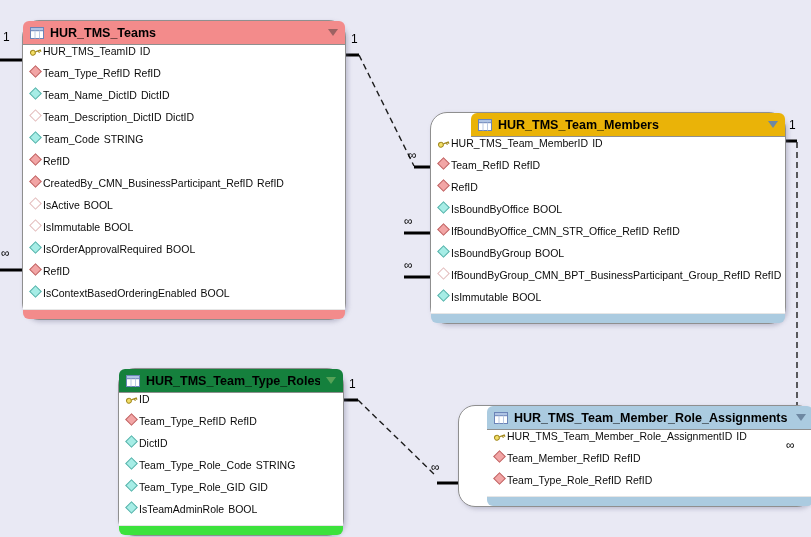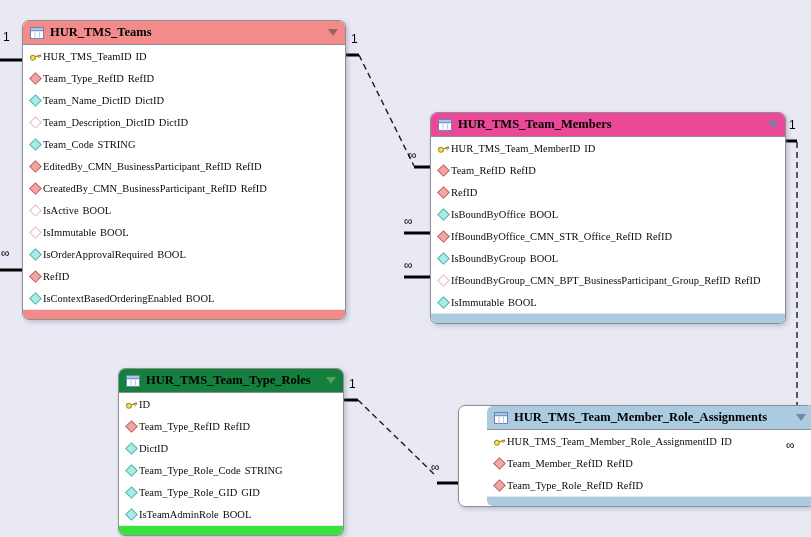--- a/index.html
+++ b/index.html
@@ -3,31 +3,31 @@
 <meta charset="utf-8">
 <style>
   html,body{margin:0;padding:0;}
   body{font-family:"Liberation Sans", sans-serif; background:#E9E9F4;}
   #canvas{position:relative; width:811px; height:537px; overflow:hidden; background:#E9E9F4;}
   #wires{position:absolute; left:0; top:0; width:811px; height:537px;}
   .stub{stroke:#000; stroke-width:3; fill:none;}
   .stub2{stroke:#000; stroke-width:2.6; fill:none;}
   .dash{stroke:#1c1c1c; stroke-width:1.4; stroke-dasharray:6 4; fill:none;}
   .card{position:absolute; font-size:12px; color:#000; line-height:12px; z-index:5;}
-  .entity{position:absolute; background:#fff; border:1px solid #8F8F8F; border-radius:7px;
-          box-shadow:2px 2px 4px rgba(110,110,140,0.35); z-index:3;font-family:Liberation Serif, serif;}
+  .entity{position:absolute; background:#fff; border:1px solid #8F8F8F; border-radius:17px;
+          box-shadow:2px 2px 4px rgba(110,110,140,0.35); z-index:3;}
   .ent-header{display:flex; align-items:center; gap:6px; height:23px; padding:0 7px;
           border-bottom:1px solid #8F8F8F; border-radius:6px 6px 0 0;
           font-size:12.5px; font-weight:bold; color:#000;}
   .tbl-icon{display:inline-flex; flex:0 0 auto;}
   .ent-title{white-space:nowrap; overflow:hidden;}
   .collapse-arrow{margin-left:auto; width:0; height:0; flex:0 0 auto;
           border-left:5px solid transparent; border-right:5px solid transparent;
           border-top:7px solid #777;}
-  .frow{display:flex; align-items:center; height:22px; padding-left:5px;
+  .frow{display:flex; align-items:flex-start; height:22px; padding-left:5px;
           font-size:10.5px; color:#0b0b0b; white-space:nowrap; background:#fff;}
   .ficon{width:15px; flex:0 0 auto; display:inline-flex; align-items:center; justify-content:center;}
   .fname{margin-right:4px;}
   .diamond{width:7px; height:7px; transform:rotate(45deg); border:1px solid; display:inline-block;}
   .d-fk{background:#F2A5A5; border-color:#C06868;}
   .d-attr{background:#A6EDE6; border-color:#5BB3AB;}
   .d-opt{background:#FFFFFF; border-color:#E3BCBC;}
   .ent-footer{height:9px; border-top:1px solid #E6E6E6; border-radius:0 0 6px 6px;}
 </style>
 </head>
@@ -127,21 +127,20 @@
           <span class="ficon">
             <span class="diamond d-attr"></span>
           </span>
           <span class="fname">Team_Code</span>
           <span class="ftype">STRING</span>
         </div>
         <div class="frow">
           <span class="ficon">
             <span class="diamond d-fk"></span>
           </span>
-          <span class="fname">EditedBy_CMN_BusinessParticipant_RefID</span>
           <span class="ftype">RefID</span>
         </div>
         <div class="frow">
           <span class="ficon">
             <span class="diamond d-fk"></span>
           </span>
           <span class="fname">CreatedBy_CMN_BusinessParticipant_RefID</span>
           <span class="ftype">RefID</span>
         </div>
         <div class="frow">
@@ -174,21 +173,21 @@
         <div class="frow">
           <span class="ficon">
             <span class="diamond d-attr"></span>
           </span>
           <span class="fname">IsContextBasedOrderingEnabled</span>
           <span class="ftype">BOOL</span>
         </div>
         <div class="ent-footer" style="background: rgb(243, 139, 139);"></div>
       </div>
       <div class="entity" style="left: 430px; top: 112px; width: 354px;">
-        <div class="ent-header" style="background: #ec4899;">
+        <div class="ent-header" style="background: #eab308; margin-left: 40px;">
           <span class="tbl-icon">
             <svg width="14" height="12" viewBox="0 0 14 12">
               <rect x="0.5" y="0.5" width="13" height="11" fill="#FFFFFF" stroke="#6B84B8"></rect>
               <rect x="0.5" y="0.5" width="13" height="3.2" fill="#AFC4E4" stroke="#6B84B8"></rect>
               <line x1="5" y1="3.7" x2="5" y2="11.5" stroke="#BCCBE4"></line>
               <line x1="9.5" y1="3.7" x2="9.5" y2="11.5" stroke="#BCCBE4"></line>
             </svg>
           </span>
           <span class="ent-title">HUR_TMS_Team_Members</span>
           <span class="collapse-arrow" style="border-top-color: rgb(110, 136, 162);"></span>

